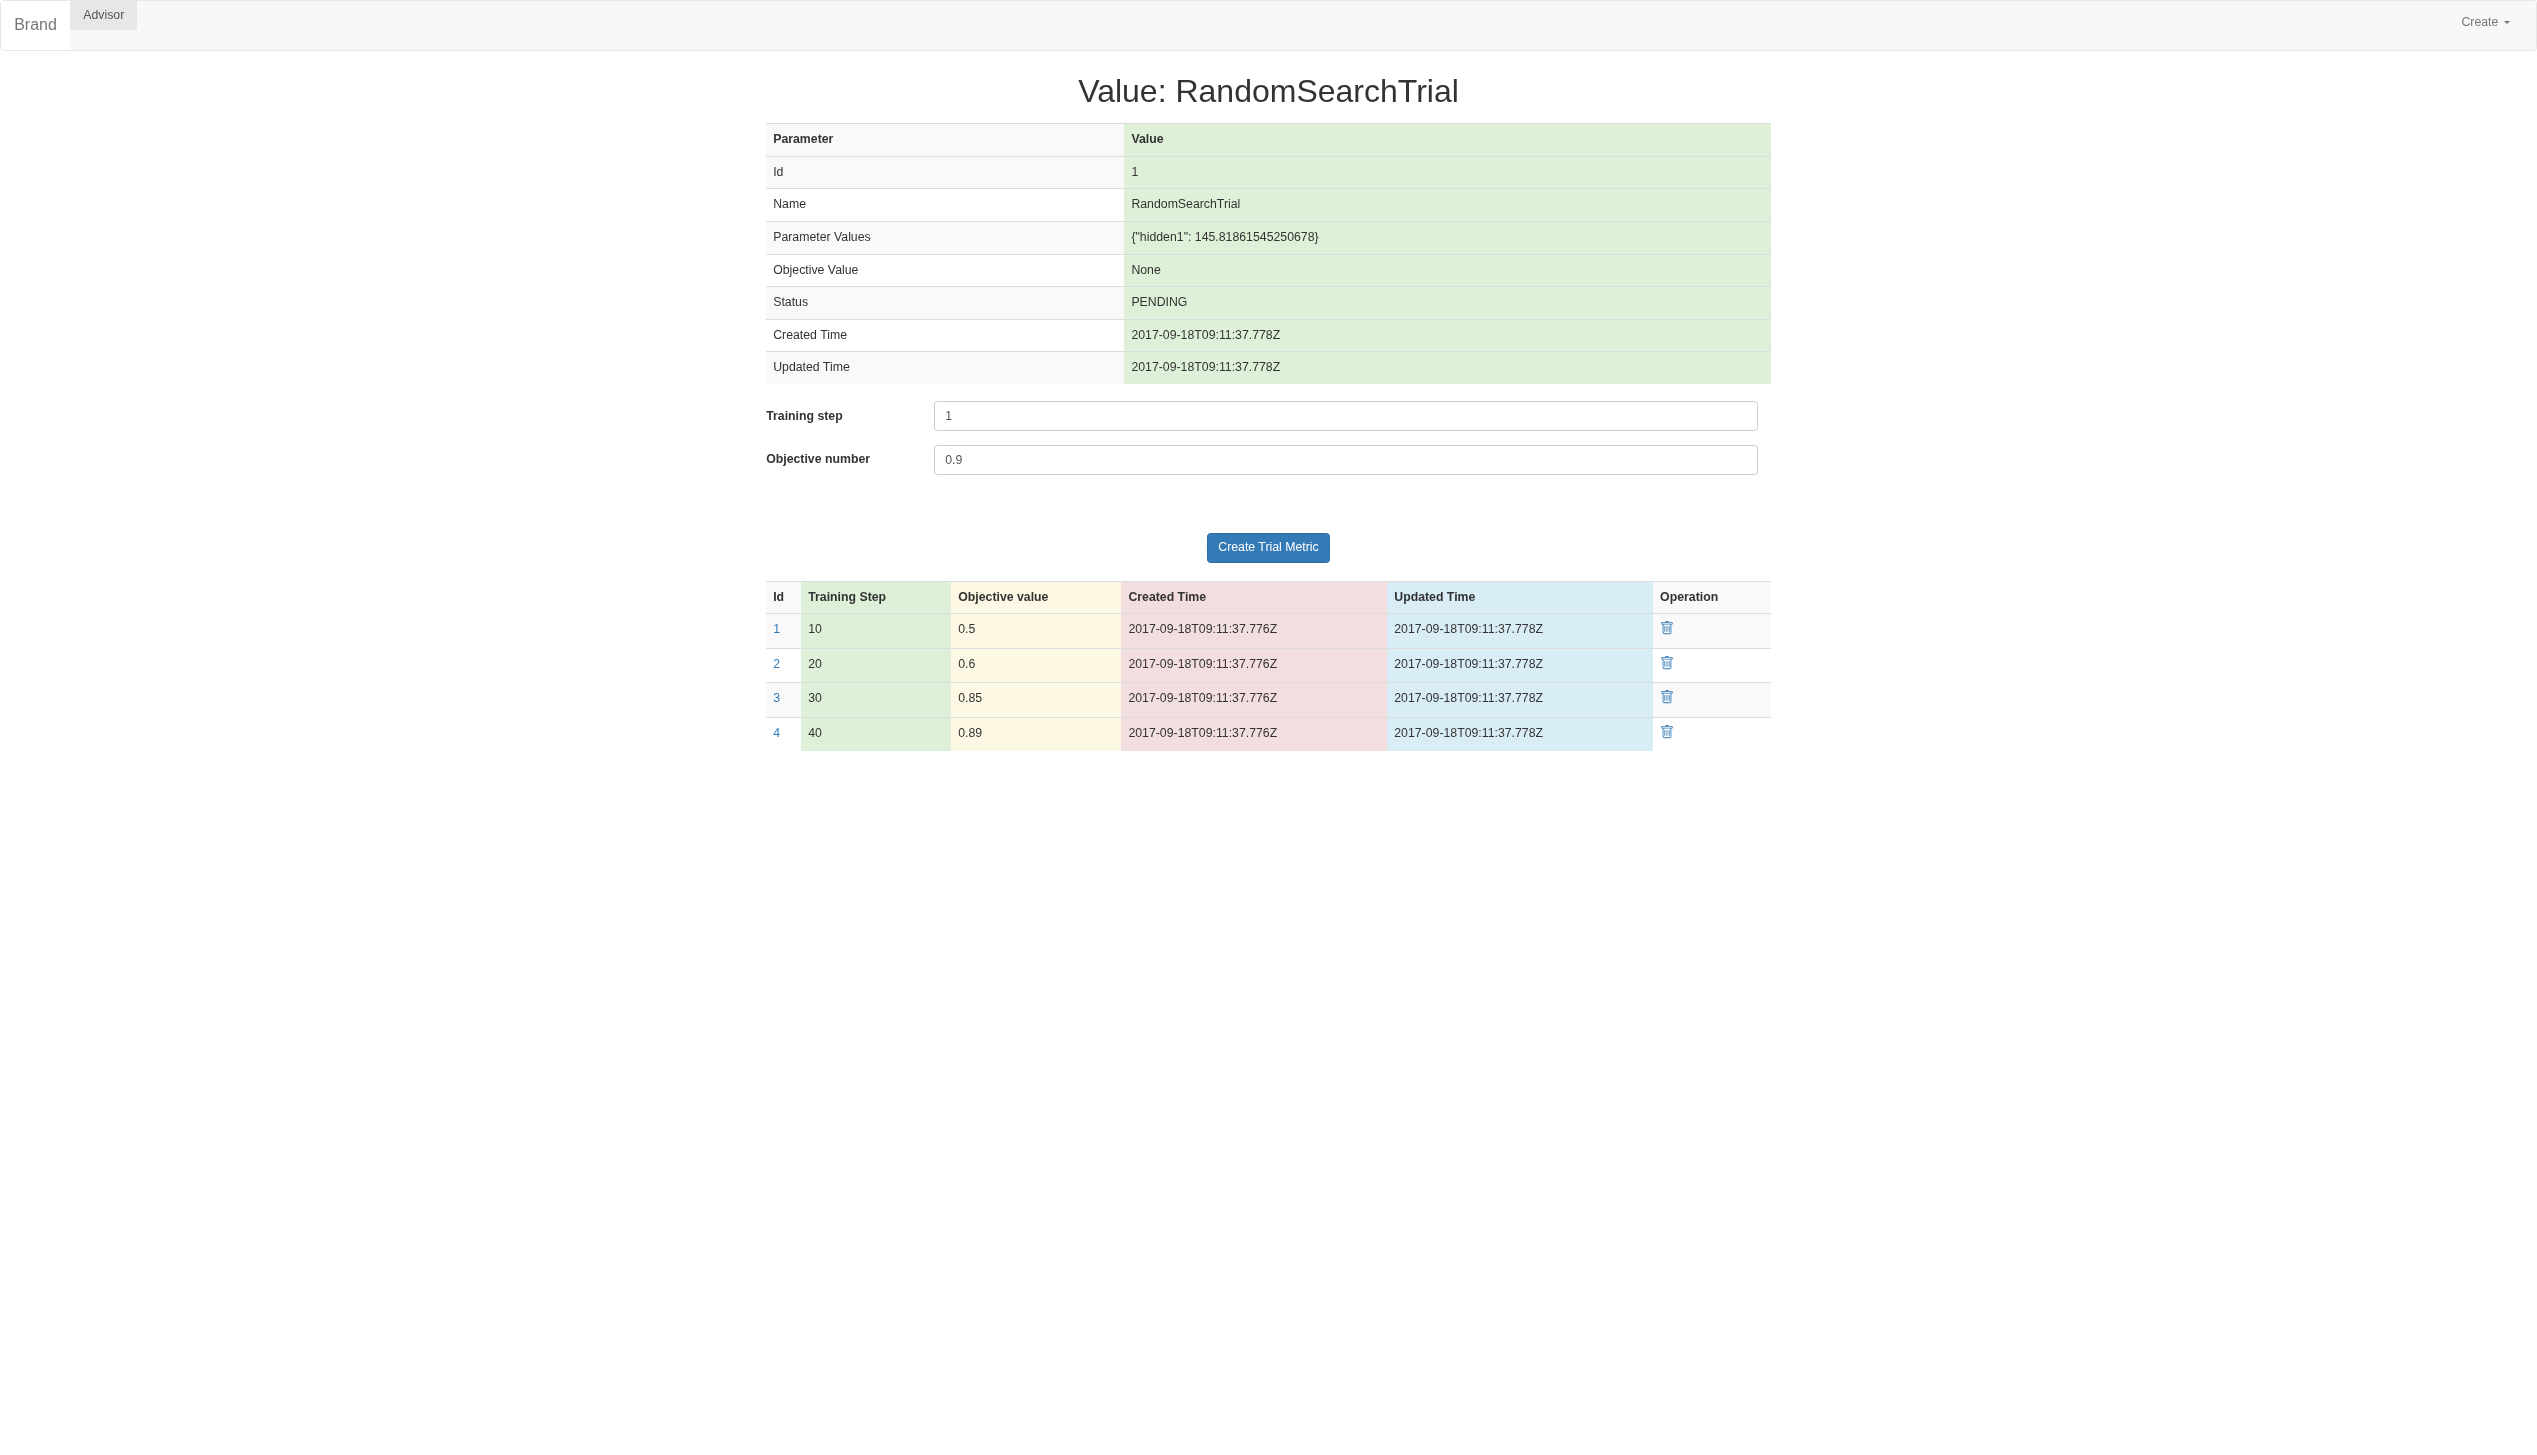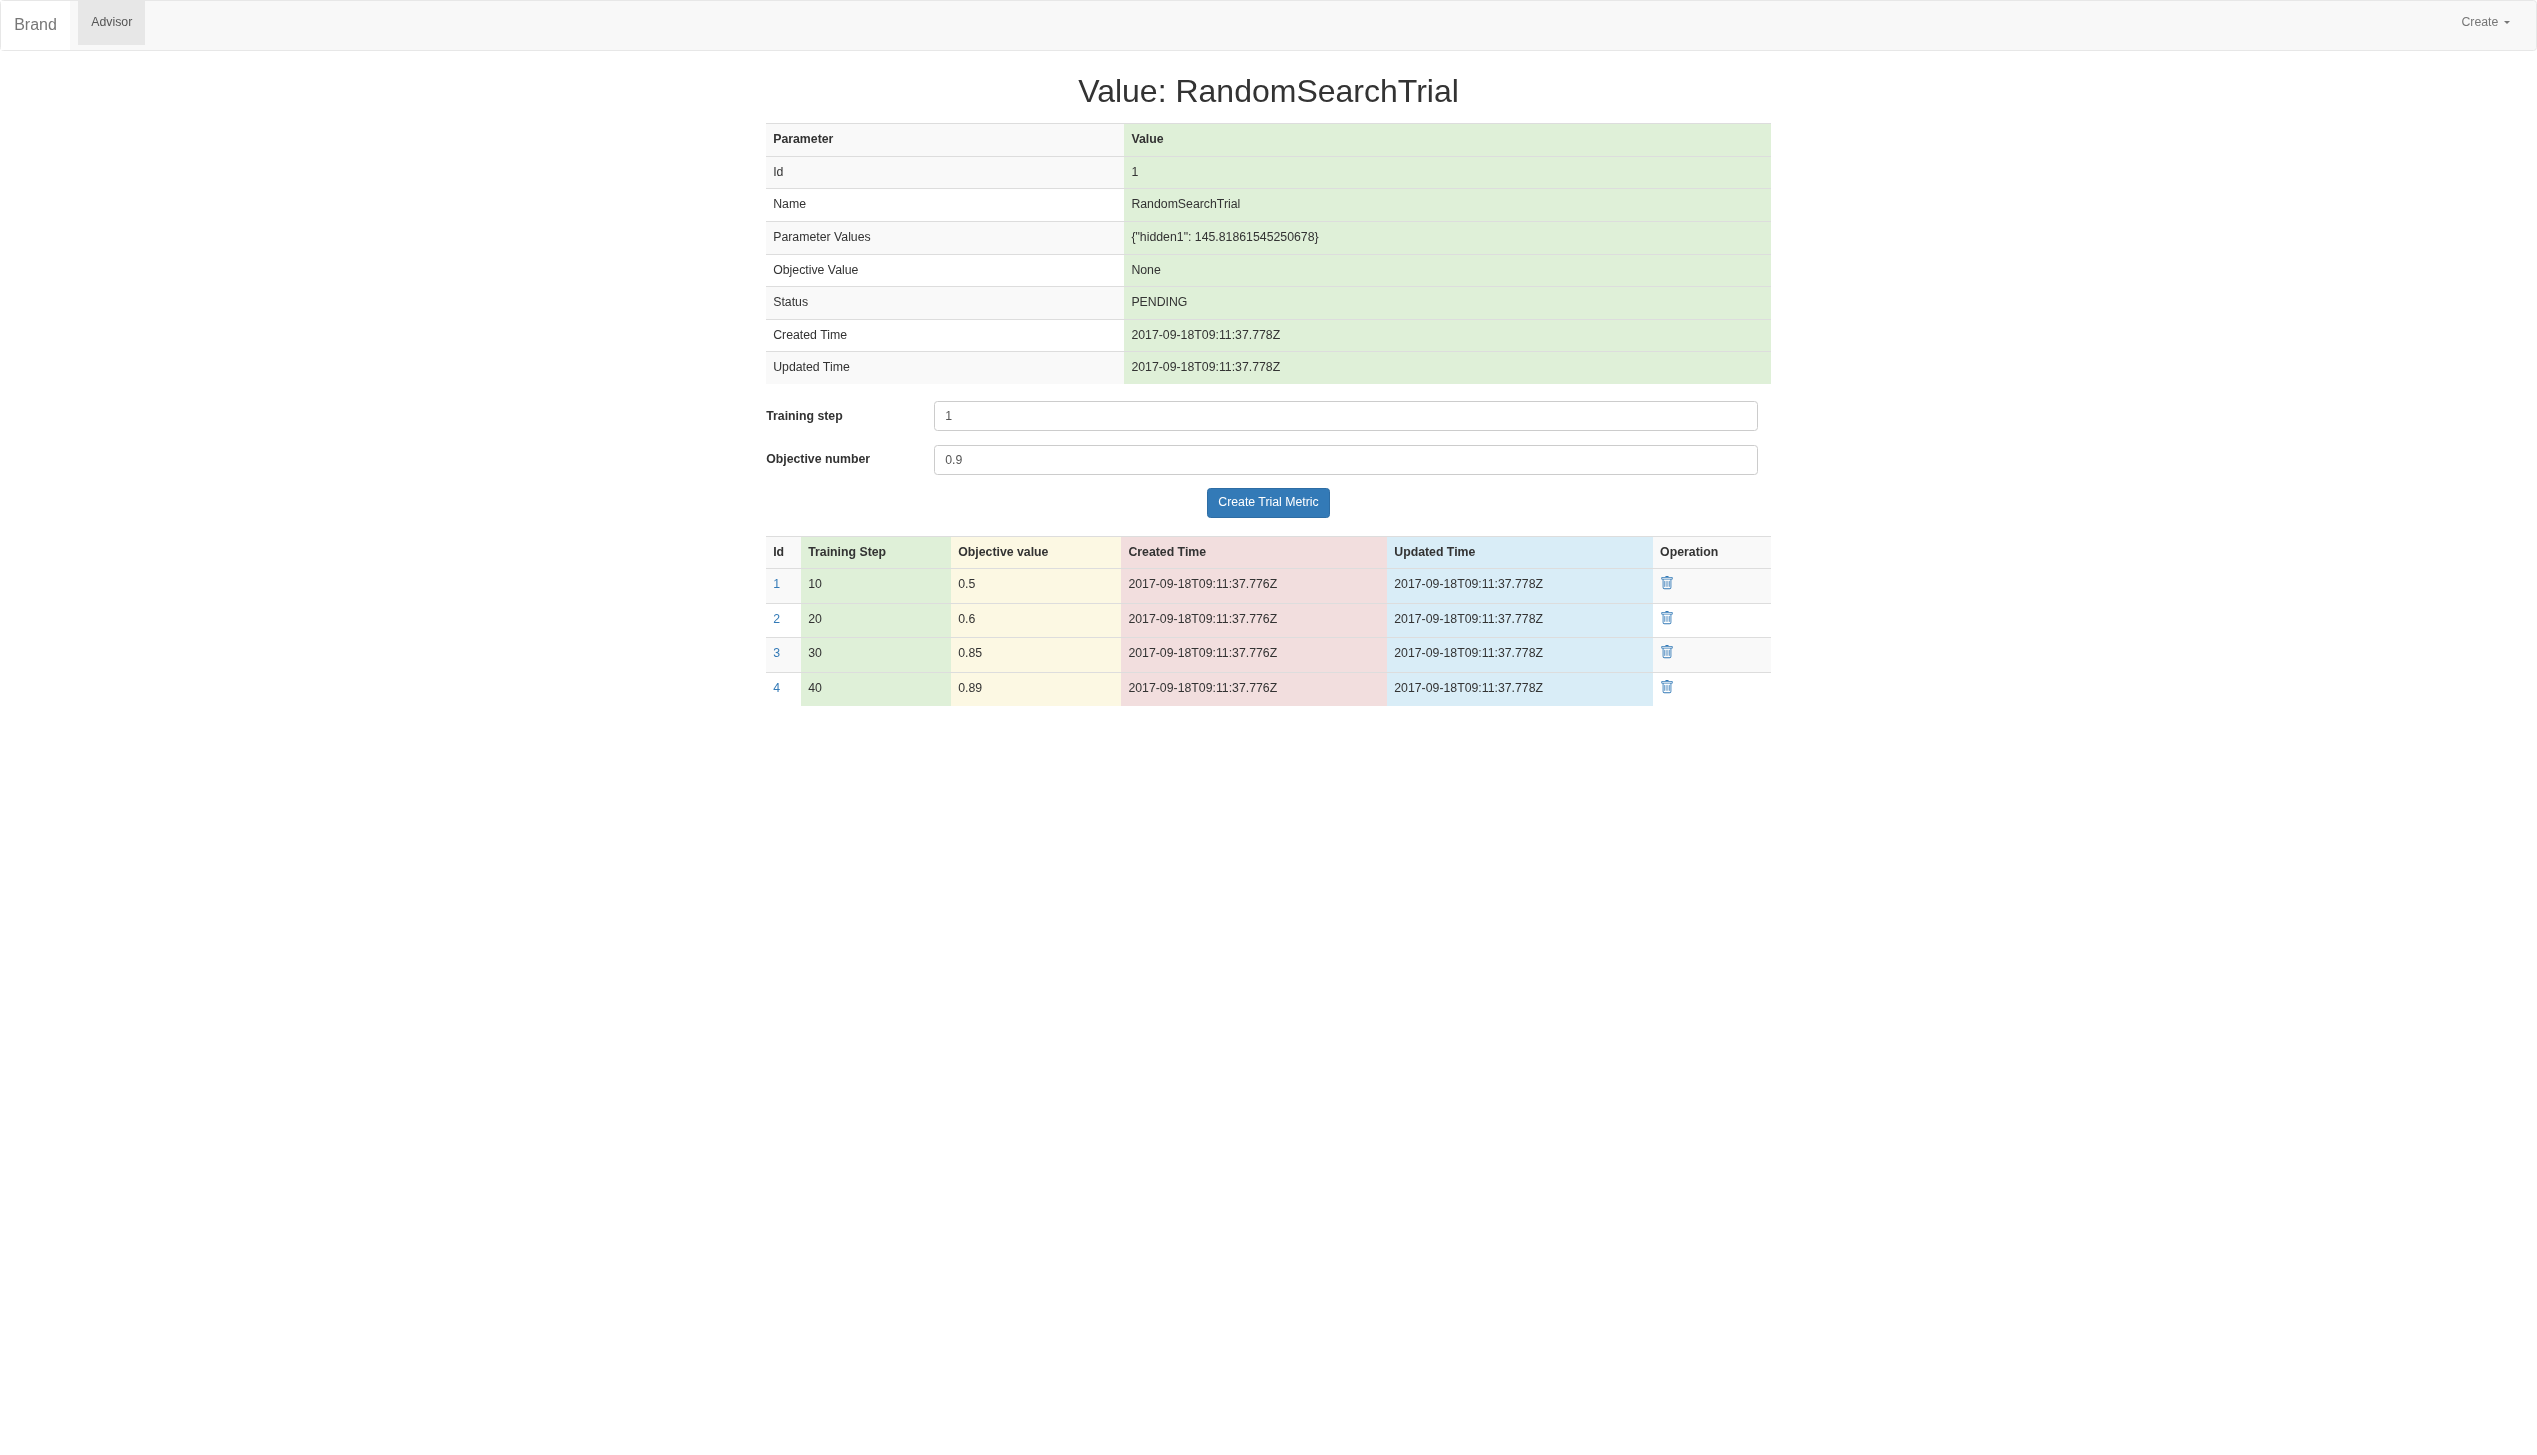--- a/index.html
+++ b/index.html
@@ -30,22 +30,21 @@
   display: flex;
   align-items: center;
 }
 .navbar-nav { display: flex; list-style: none; }
 .navbar-nav li a {
   padding: 13.2px 13.2px;
   color: #777;
   text-decoration: none;
   display: flex;
   align-items: center;
-  height: 44px;
-  margin-left: 8px;
+  height: 29px;
 }
 .navbar-nav li.active a {
   background-color: #e7e7e7;
   color: #555;
 }
 .navbar-right { display: flex; list-style: none; margin-right: 13.2px; }
 .navbar-right li a {
   padding: 13.2px 13.2px;
   color: #777;
   text-decoration: none;
@@ -132,20 +131,21 @@
   display: inline-block;
   padding: 5.3px 10.6px;
   font-size: 12.3px;
   line-height: 1.42857143;
   text-align: left;
   white-space: nowrap;
   vertical-align: middle;
   cursor: pointer;
   border: 0.9px solid transparent;
   border-radius: 3.5px;
+  margin-top: 45px;
 }
 .btn-primary {
   color: #fff;
   background-color: #337ab7;
   border-color: #2e6da4;
 }
 .btn-center { text-align: center; margin-bottom: 17.6px; }
 a.link { color: #337ab7; text-decoration: none; }
 .trash-icon {
   width: 14px; height: 14px;

